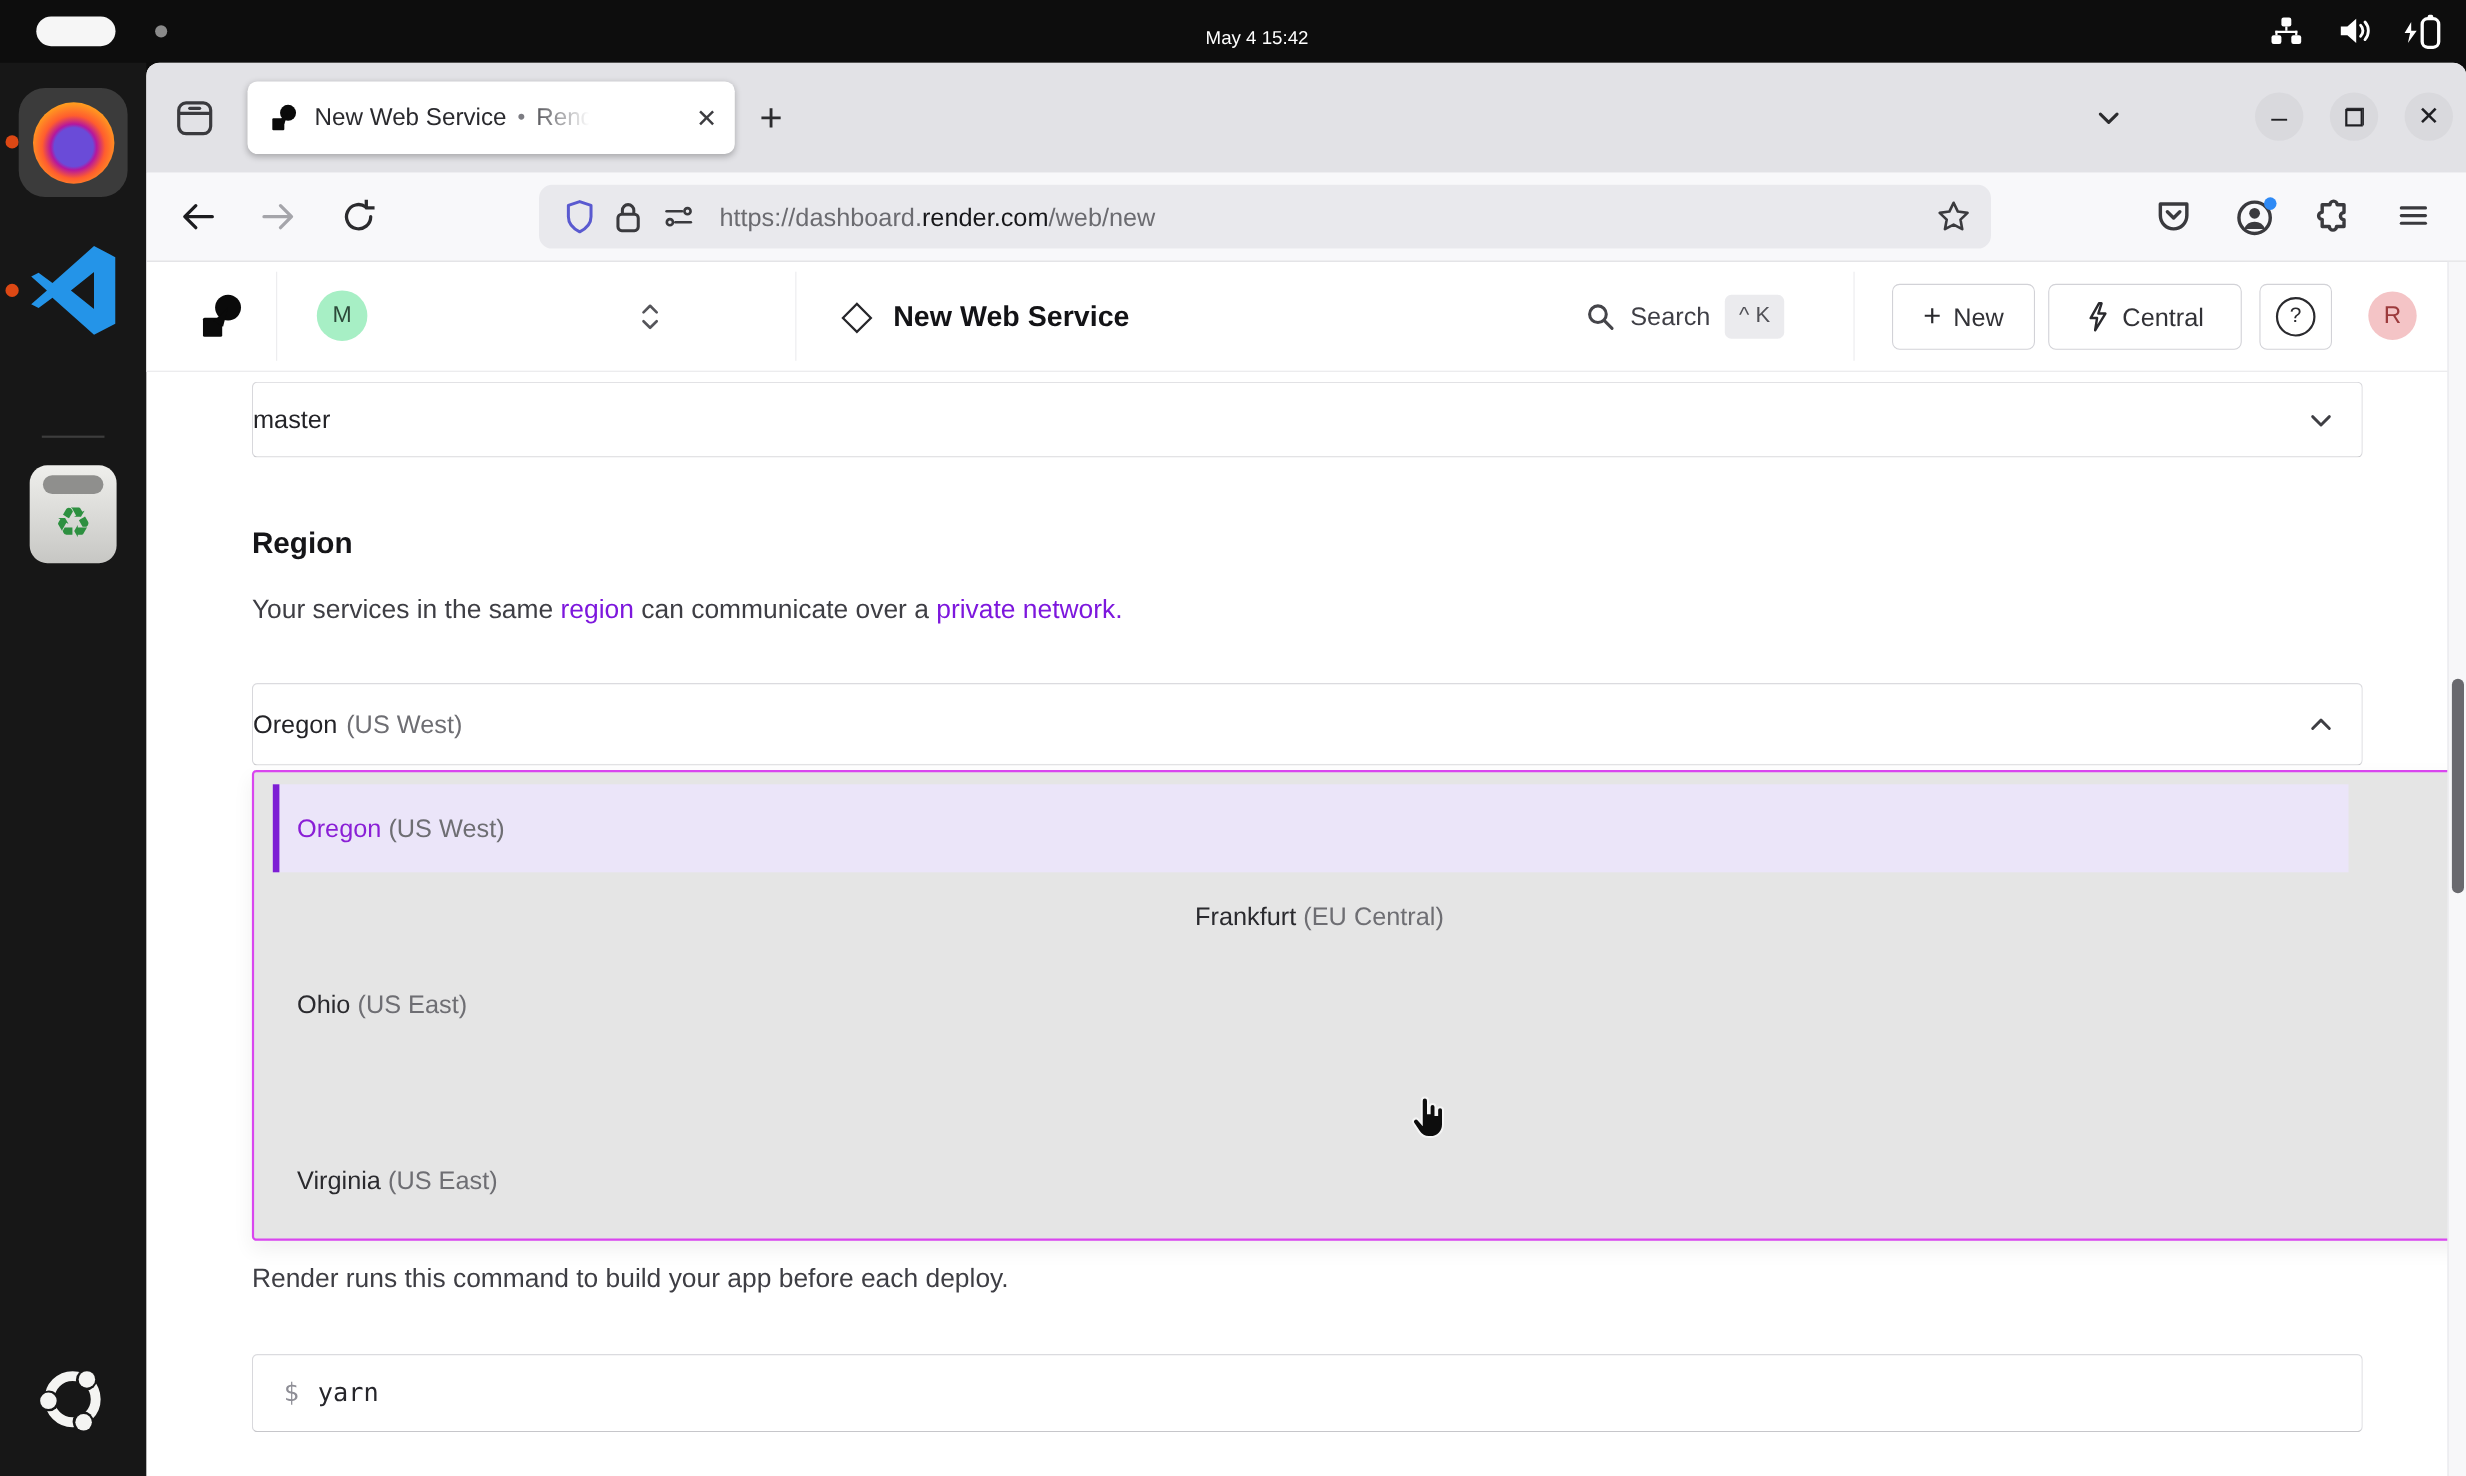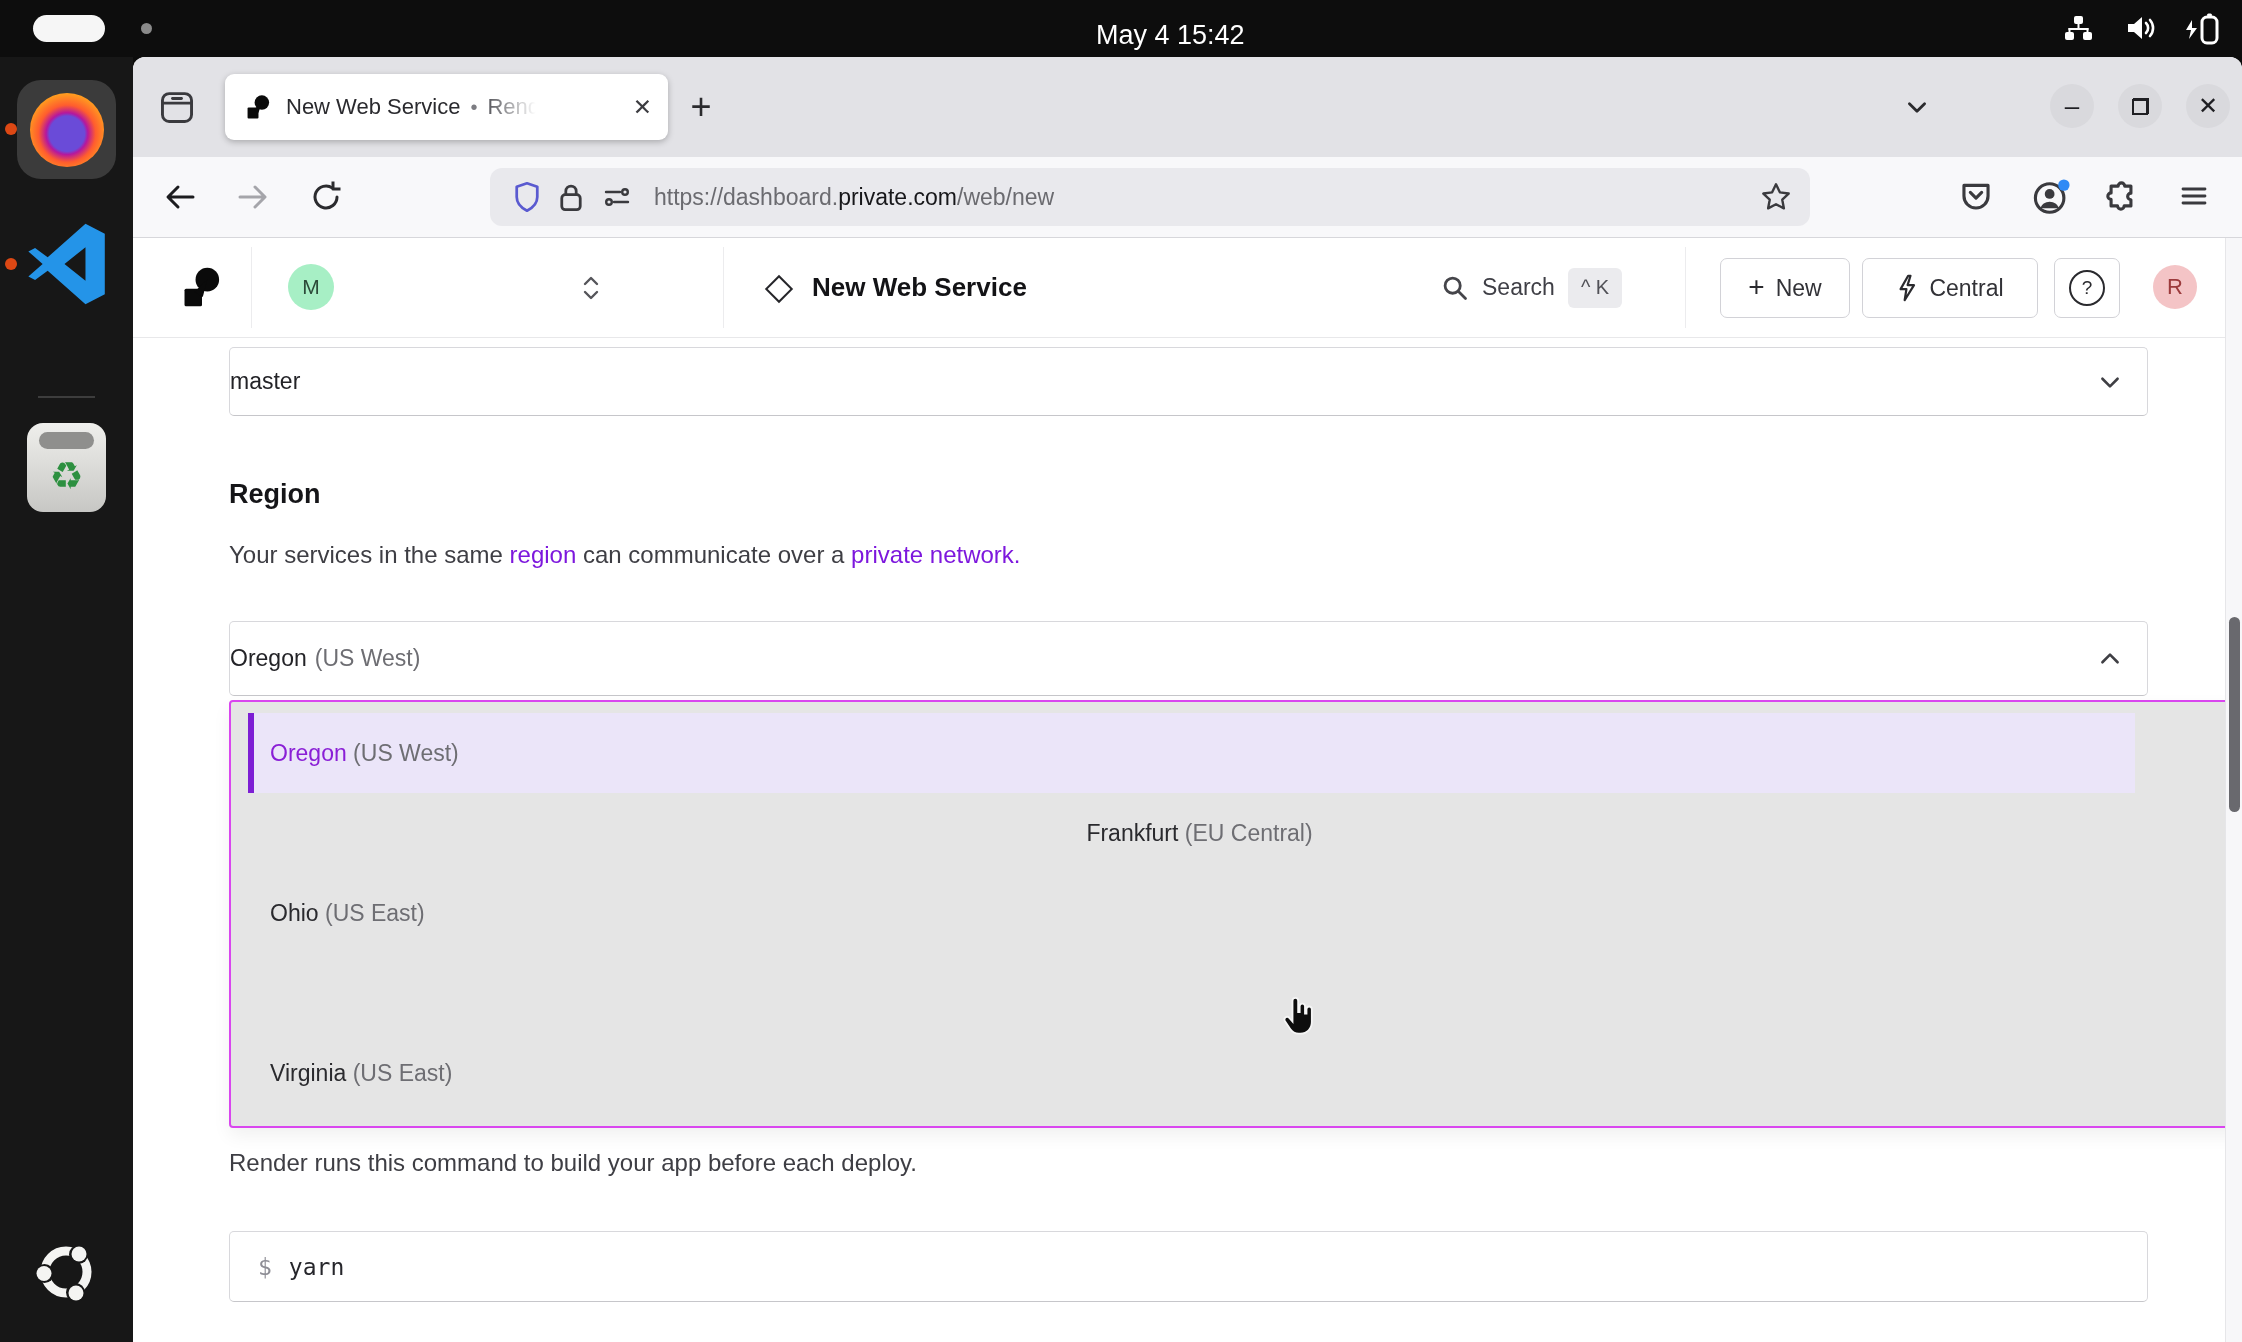--- a/index.html
+++ b/index.html
@@ -6,21 +6,21 @@
   .screen{position:relative;width:2242px;height:1342px;background:#0c0c0c;
     font-family:"Liberation Sans",sans-serif;overflow:hidden;
     -webkit-font-smoothing:antialiased;}
   .abs{position:absolute;}
   svg{display:block;}
 
   
   #topbar{position:absolute;left:0;top:0;width:2242px;height:57px;background:#0d0d0d;}
   #activities-pill{position:absolute;left:33px;top:15px;width:72px;height:27px;border-radius:14px;background:#f6f6f6;}
   #workspace-dot{position:absolute;left:141px;top:23px;width:11px;height:11px;border-radius:50%;background:#8a8a8a;}
-  #clock{position:absolute;left:1096px;top:0;height:70px;display:flex;align-items:center;color:#fff;font-size:27px;}
+  #clock{position:absolute;left:1096px;top:0;height:70px;display:flex;align-items:center;color:#fff;font-size:17px;}
   .topbar-icon{position:absolute;top:12px;}
 
   
   #dock{position:absolute;left:0;top:57px;width:133px;height:1285px;background:#171717;}
   #firefox-tile{position:absolute;left:17px;top:23px;width:99px;height:99px;border-radius:24px;background:#3b3b3b;display:flex;align-items:center;justify-content:center;}
   #firefox-logo{width:74px;height:74px;border-radius:50%;
     background:radial-gradient(circle at 50% 55%, #6a4bd8 0 32%, #b5179e 38%, #ff5d2e 52%, #ff9a1f 72%, #ffcb3d 100%);}
   #vscode-tile{position:absolute;left:22px;top:162px;width:90px;height:90px;display:flex;align-items:center;justify-content:center;}
   .dock-dot{position:absolute;left:5px;width:12px;height:12px;border-radius:50%;background:#dd4814;}
   #dock-divider{position:absolute;left:38px;top:339px;width:57px;height:2px;background:#3d3d3d;}
@@ -257,21 +257,21 @@
           <path d="M6.5 11 V8 a4.5 4.5 0 0 1 9 0 v3" fill="none" stroke="#3a3a3e" stroke-width="2.4"></path>
         </svg>
         <svg id="perm-icon" width="30" height="26" viewBox="0 0 30 26">
           <g stroke="#3a3a3e" stroke-width="2.4" stroke-linecap="round">
               <path d="M4 8 h14"></path>
               <circle cx="23" cy="8" r="2.8" fill="none"></circle>
               <path d="M12 18 h14"></path>
               <circle cx="7" cy="18" r="2.8" fill="none"></circle>
             </g>
         </svg>
-        <span id="url-text"><span class="url-dim">https://dashboard.</span><span class="url-domain">private.com</span><span class="url-dim">/web/new</span></span>
+        <span id="url-text"><span class="url-dim">https://dashboard.</span><span class="url-domain">render.com</span><span class="url-dim">/web/new</span></span>
         <svg id="star-btn" width="32" height="32" viewBox="0 0 24 24">
           <path d="M12 2.5 l2.9 6 6.6.9 -4.8 4.6 1.2 6.5 L12 17.4 6.1 20.5 l1.2-6.5 L2.5 9.4 l6.6-.9 Z" fill="none" stroke="#3a3a3e" stroke-width="1.8" stroke-linejoin="round"></path>
         </svg>
       </div>
       <div class="chrome-btn" style="left:1826px;">
         <svg width="34" height="34" viewBox="0 0 24 24">
             <path d="M3.5 4.5 h17 v7.5 a8.5 8.5 0 0 1 -17 0 Z" fill="none" stroke="#3a3a3e" stroke-width="2.2" stroke-linejoin="round"></path>
             <path d="M8 9.5 l4 4 4-4" fill="none" stroke="#3a3a3e" stroke-width="2.2" stroke-linecap="round" stroke-linejoin="round"></path>
           </svg>
       </div>

